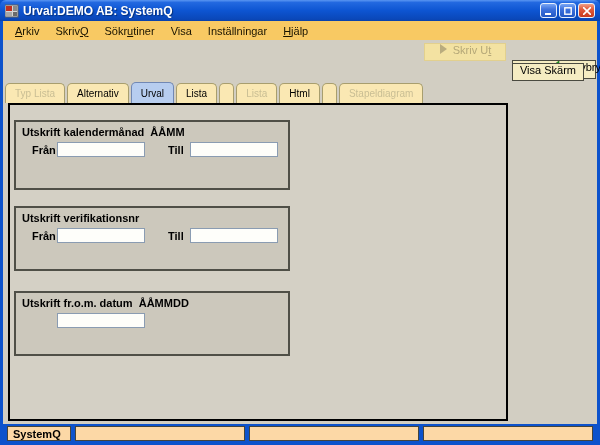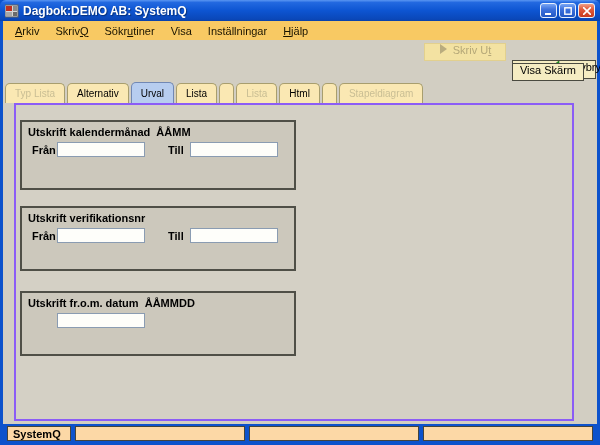--- a/index.html
+++ b/index.html
@@ -45,29 +45,29 @@
   .tabs{position:absolute;left:2px;top:42px;height:21px;display:flex;gap:2px;align-items:flex-end;}
   .tab{
     height:20px;padding:0 9px;background:#FAE8B3;border:1px solid #A89E6E;border-bottom:none;
     border-radius:5px 5px 0 0;font-size:10px;display:flex;align-items:center;color:#000;white-space:nowrap;
   }
   .tab.disabled{color:#C9BE94;}
   .tab.selected{background:#B7CDEF;border-color:#7188B4;height:21px;}
   .tab.spacer{width:15px;padding:0;}
   
   .content{
-    position:absolute;left:11px;top:63px;width:560px;height:318px;
-    background:#D4D0C5;border:2px solid #8b5cf6;
+    position:absolute;left:5px;top:63px;width:500px;height:318px;
+    background:#D4D0C5;border:2px solid #000000;
   }
   .gb{position:absolute;left:4px;width:276px;background:#CCC8BC;border:2px solid #4F4F47;}
   .gb1{top:15px;height:70px;}
   .gb2{top:101px;height:65px;}
   .gb3{top:186px;height:65px;}
   .gb-title{font-size:11px;font-weight:bold;color:#000;padding:4px 0 0 6px;white-space:pre;}
-  .gb-row{display:flex;align-items:center;margin-top:4px;padding-left:10px;}
+  .gb-row{display:flex;align-items:center;margin-top:4px;padding-left:16px;}
   .flabel{font-size:11px;font-weight:bold;width:25px;flex:none;}
   .flabel2{margin-left:23px;width:22px;}
   .finput{
     width:88px;height:15px;flex:none;border:1px solid #8A9CB2;background:#FEFEFA;
     font-size:11px;padding:0 2px;font-family:"Liberation Sans",sans-serif;
   }
   
   .statusbar{
     position:absolute;left:3px;top:424px;width:594px;height:17px;
     display:flex;gap:4px;padding:2px 0 0 4px;
@@ -87,21 +87,21 @@
   <div class="titlebar">
     <span class="app-icon">
       <svg width="14" height="14" viewBox="0 0 14 14">
         <rect x="0" y="1" width="13" height="12" fill="#D6D6D6" stroke="#606060"></rect>
         <rect x="1" y="2" width="6" height="5" fill="#C03020"></rect>
         <rect x="8" y="2" width="4" height="5" fill="#8A8A8A"></rect>
         <rect x="1" y="8" width="6" height="4" fill="#A8A8A8"></rect>
         <rect x="8" y="8" width="4" height="4" fill="#6A6A6A"></rect>
       </svg>
     </span>
-    <span class="title-text">Dagbok:DEMO AB: SystemQ</span>
+    <span class="title-text">Urval:DEMO AB: SystemQ</span>
     <span class="winbtns">
       <span class="wbtn minmax">
         <svg width="8" height="8" viewBox="0 0 8 8">
             <rect x="0" y="6" width="6" height="2" fill="#fff"></rect>
           </svg>
       </span>
       <span class="wbtn minmax">
         <svg width="8" height="8" viewBox="0 0 8 8">
             <rect x="0.8" y="0.8" width="6.4" height="6.4" fill="none" stroke="#fff" stroke-width="1.4"></rect>
           </svg>

